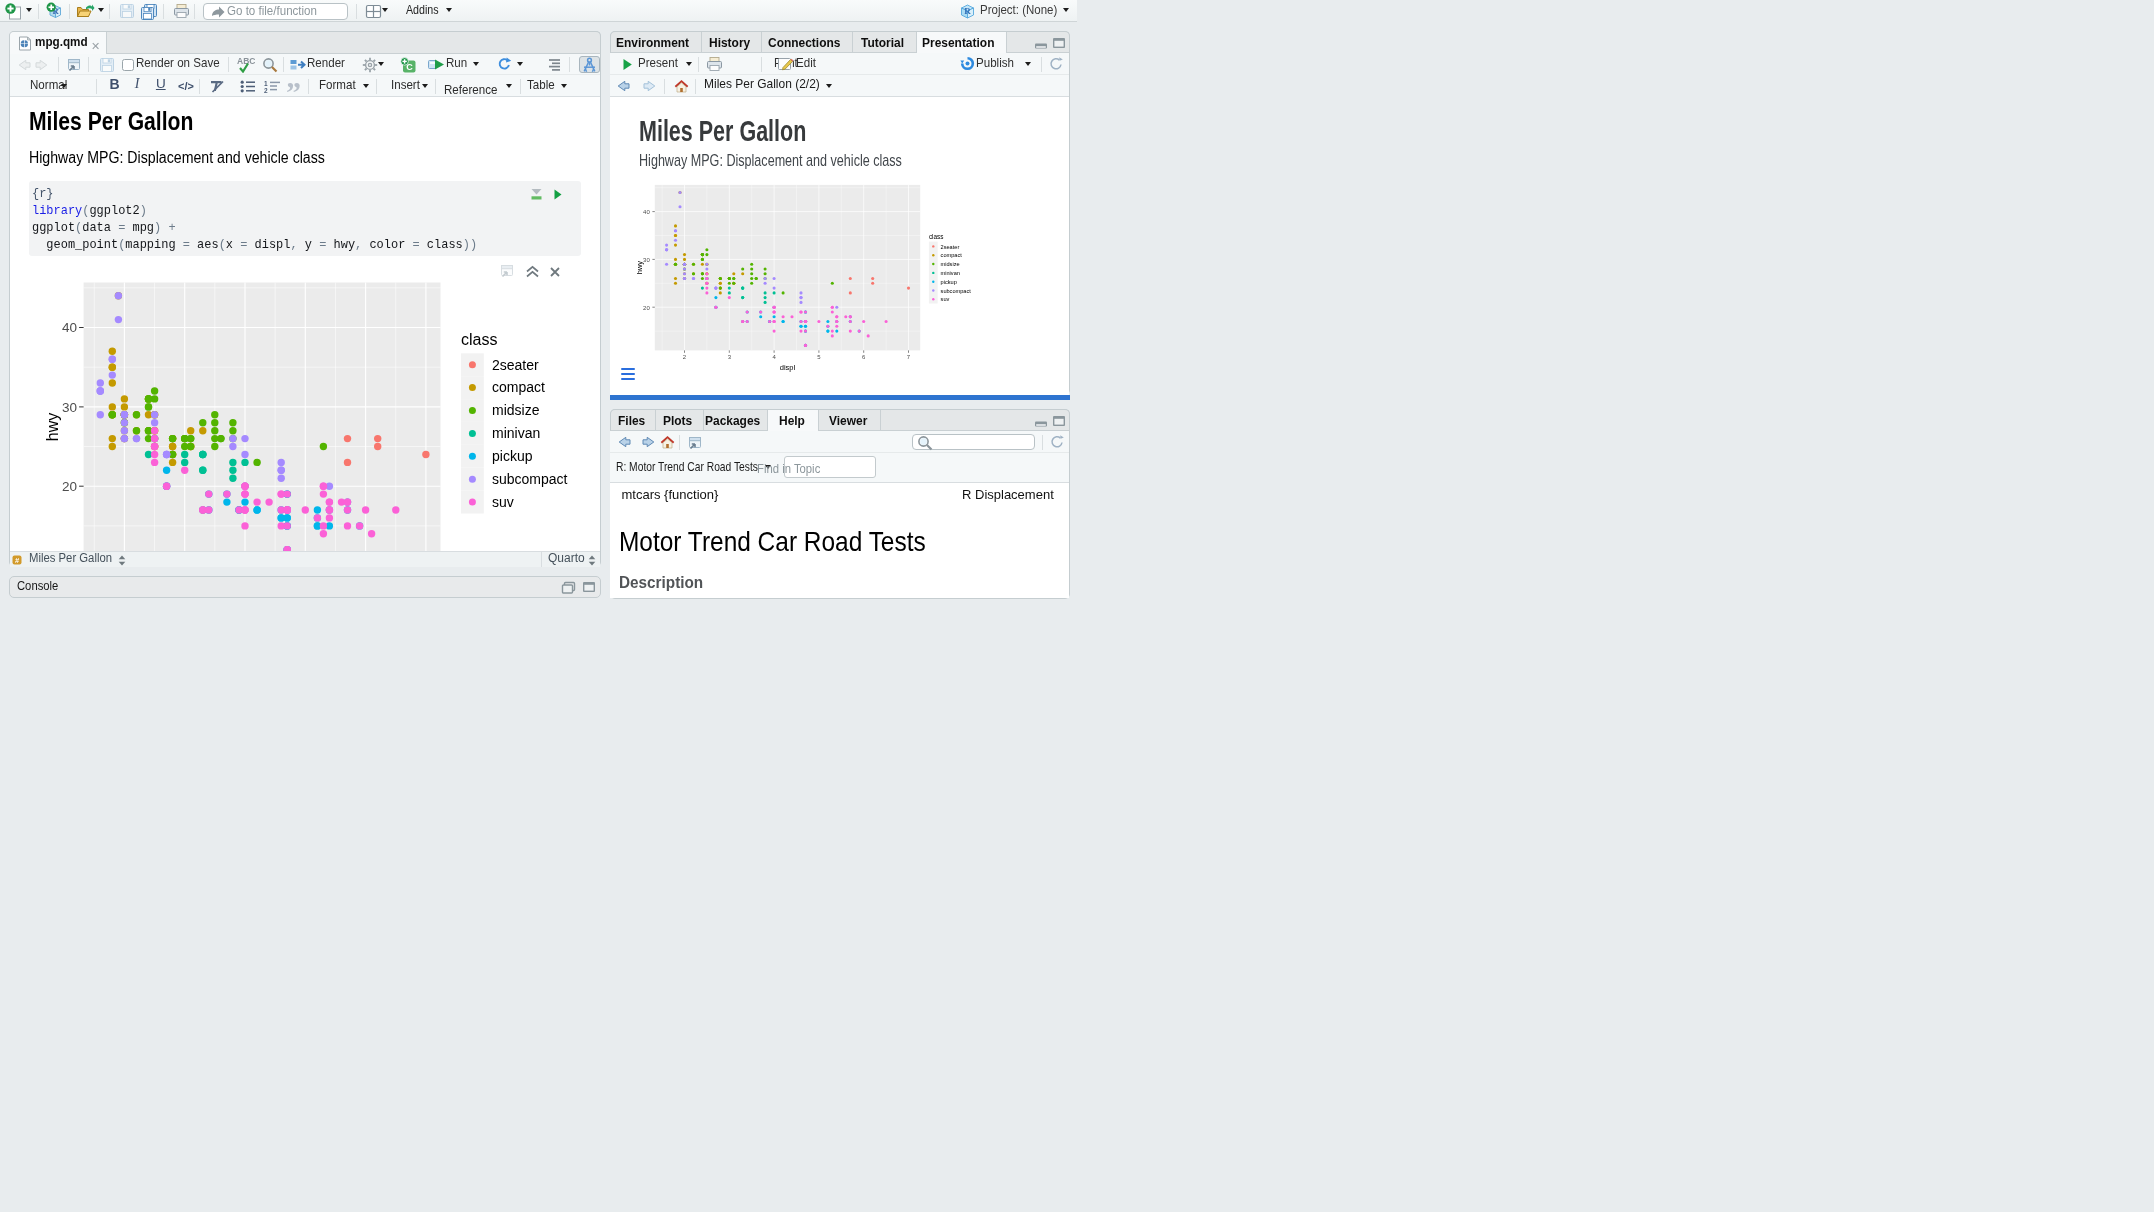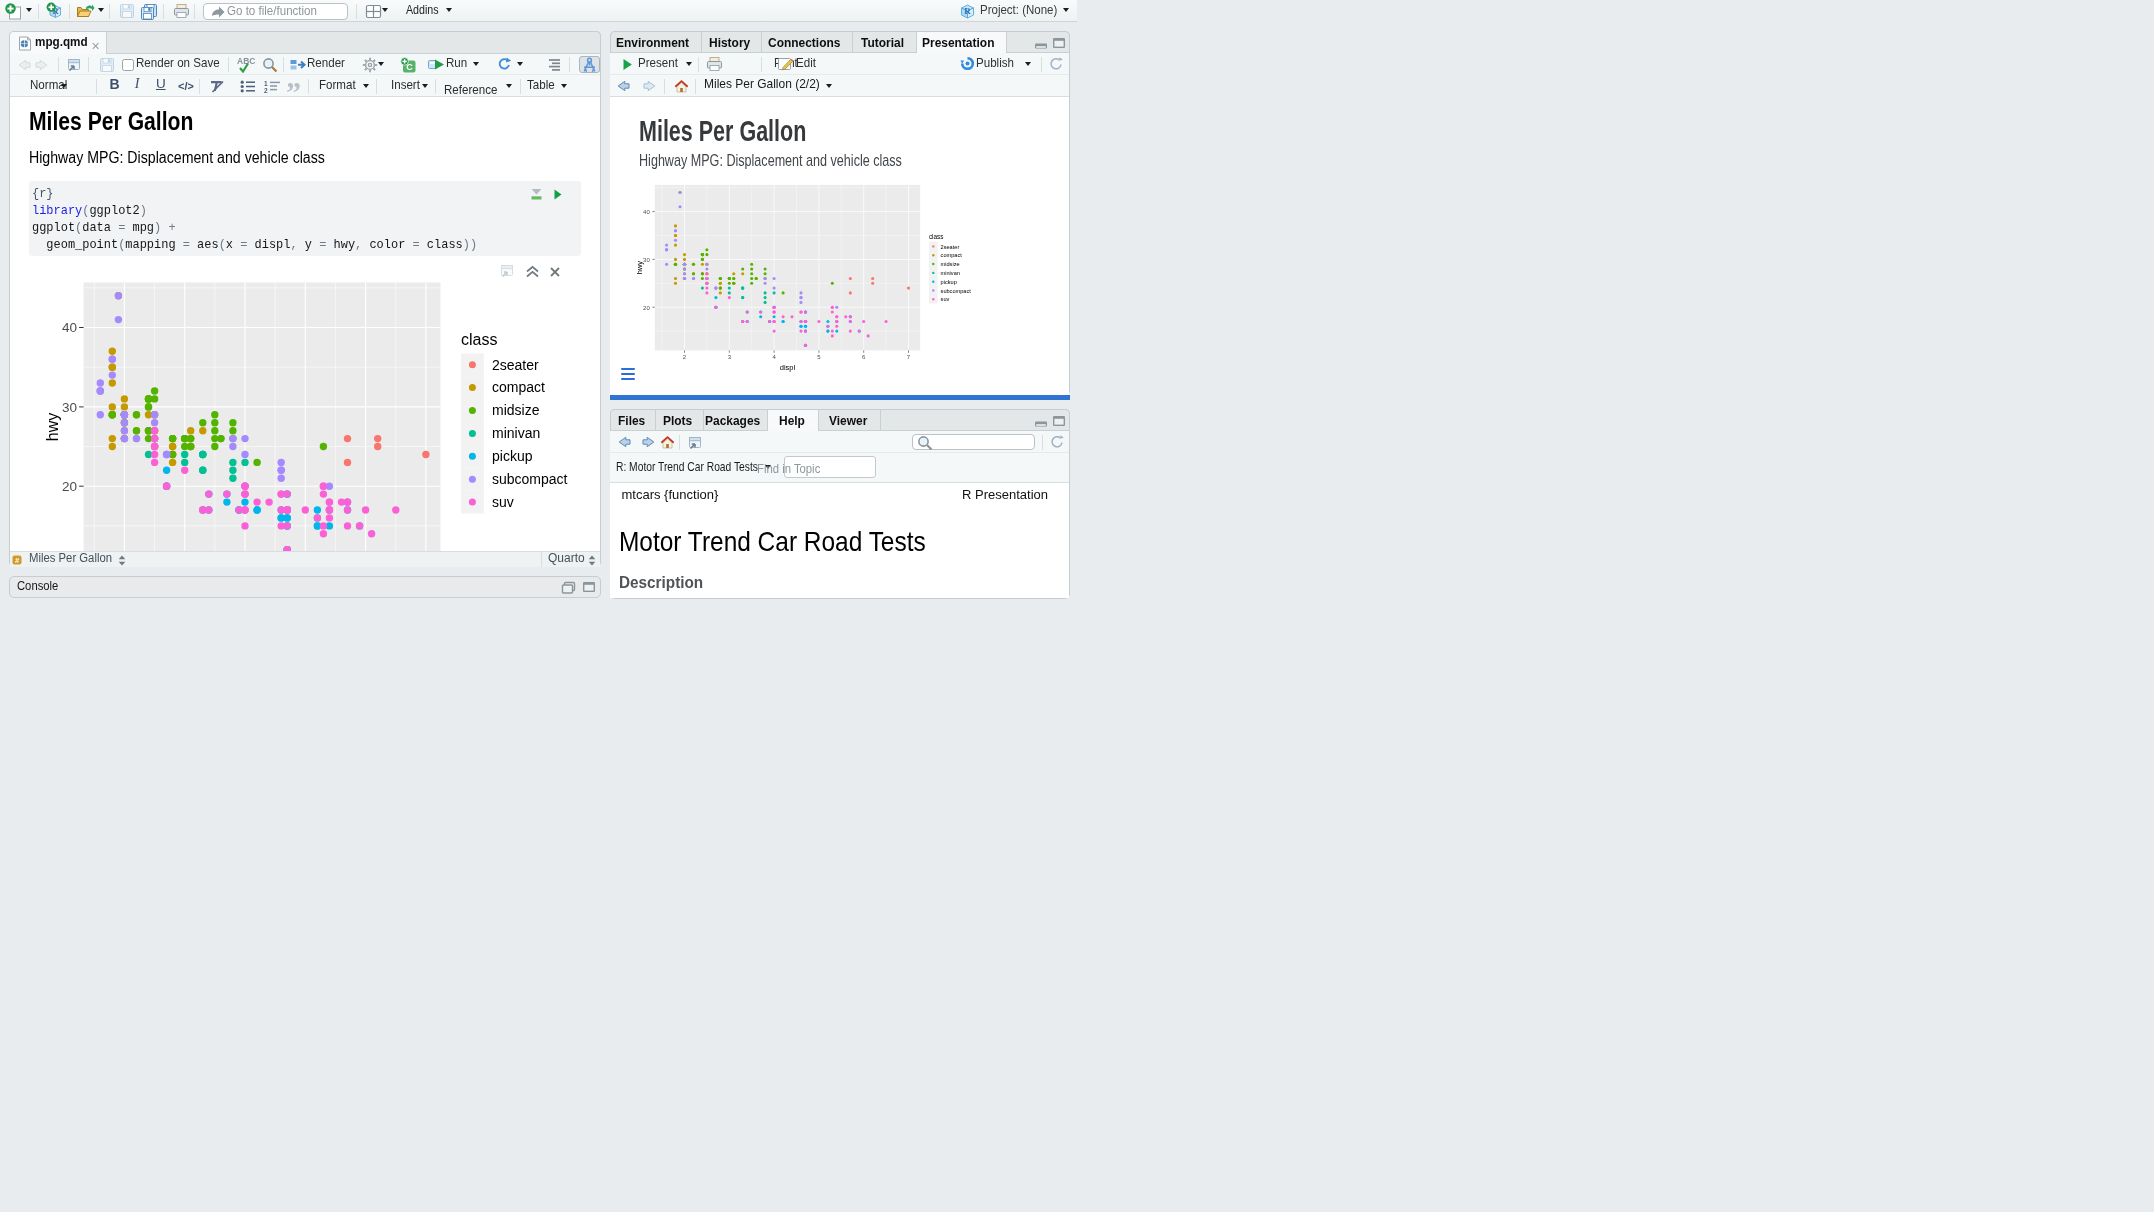--- a/index.html
+++ b/index.html
@@ -1072,14 +1072,14 @@
       <path d="M13 8.5 a5 5 0 1 1 -1.6 -4.4" fill="none" stroke="#9fb2c4" stroke-width="1.5"></path>
       <path d="M11.2 1.2 L11.6 4.8 L14.8 3.4 Z" fill="#9fb2c4"></path>
     </svg></div>
 <div class="abs" style="left:610.0px;top:452.85px;width:459px;height:30.05px;background:#f5f8f9;border-bottom:1px solid #d8dde0"></div>
 <div class="abs" style="left:616px;top:458.53999999999996px;"><span class="sx" style="transform:scaleX(0.79);font-size:13px;color:#1a1a1a;font-weight:normal;">R: Motor Trend Car Road Tests</span></div>
 <div class="abs" style="left:764.5px;top:465.29999999999995px;width:0;height:0;border-left:3.8px solid transparent;border-right:3.8px solid transparent;border-top:4.8px solid #1c1c1c"></div>
 <div class="searchbox" style="left:784.4px;top:456.2px;width:91.6px;height:21.5px;border-radius:3px;border-color:#c3cacd"></div>
 <div class="abs" style="left:757px;top:460.5px;"><span class="sx" style="transform:scaleX(0.87);font-size:13px;color:#8d979c">Find in Topic</span></div>
 <div class="abs" style="left:610.0px;top:482.9px;width:459px;height:115.1px;background:#fff"></div>
 <div class="abs" style="left:621.5px;top:487.44px;"><span class="sx" style="transform:scaleX(1.0);font-size:13px;color:#111;font-weight:normal;">mtcars {function}</span></div>
-<div class="abs" style="left:962px;top:487.44px;"><span class="sx" style="transform:scaleX(1.0);font-size:13px;color:#111;font-weight:normal;">R Presentation</span></div>
+<div class="abs" style="left:962px;top:487.44px;"><span class="sx" style="transform:scaleX(1.0);font-size:13px;color:#111;font-weight:normal;">R Displacement</span></div>
 <div class="abs" style="left:619px;top:526.8px;"><span class="sx" style="transform:scaleX(0.858);font-size:28.5px;line-height:1;color:#000">Motor Trend Car Road Tests</span></div>
 <div class="abs" style="left:619px;top:572.5px;"><span class="sx" style="transform:scaleX(0.9);font-size:17px;font-weight:bold;color:#515457">Description</span></div>
 </body></html>

